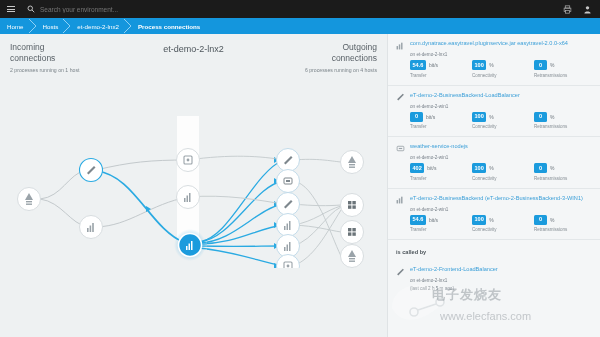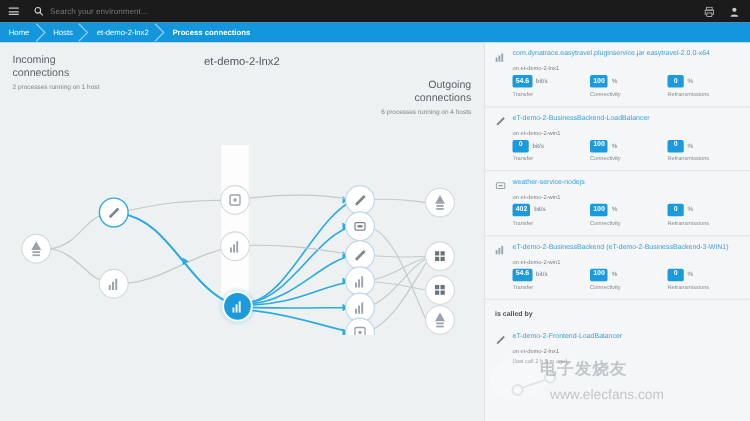--- a/index.html
+++ b/index.html
@@ -54,21 +54,21 @@
   .side-pane {
     position: absolute; left: 387px; top: 34px; width: 213px; height: 303px;
     background: #f4f6f7; border-left: 1px solid #dfe3e5; overflow: hidden;
   }
 
   
   .g-head { position: absolute; top: 8px; font-size: 8.5px; color: #5a6268; line-height: 11px; }
   .g-head .sub { font-size: 5.2px; color: #7b848a; margin-top: 3px; line-height: 7px; }
   .g-left { left: 10px; text-align: left; }
   .g-title { left: 0; width: 387px; text-align: center; top: 10px; font-size: 9px; color: #4e565c; }
-  .g-right { right: 10px; text-align: right; margin-top: 20px; }
+  .g-right { right: 10px; text-align: right; }
 
   
   .gsvg { position: absolute; left: 0; top: 0; width: 387px; height: 303px; }
 
   
   .entry { padding: 6px 8px 7px 8px; border-bottom: 1px solid #e3e7e9; }
   .entry-head { display: flex; align-items: flex-start; gap: 5px; }
   .entry-ico { width: 9px; height: 9px; flex: 0 0 9px; margin-top: 0.5px; }
   .entry-name {
     color: #3b9fd8; font-size: 5.6px; line-height: 7.2px; word-break: break-word;

